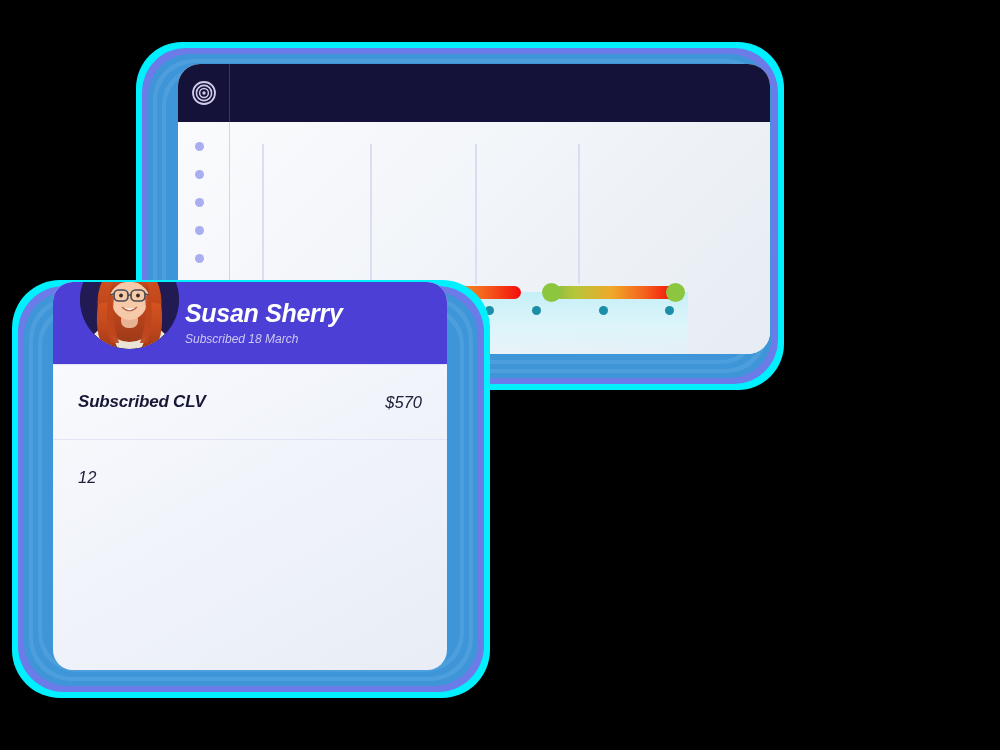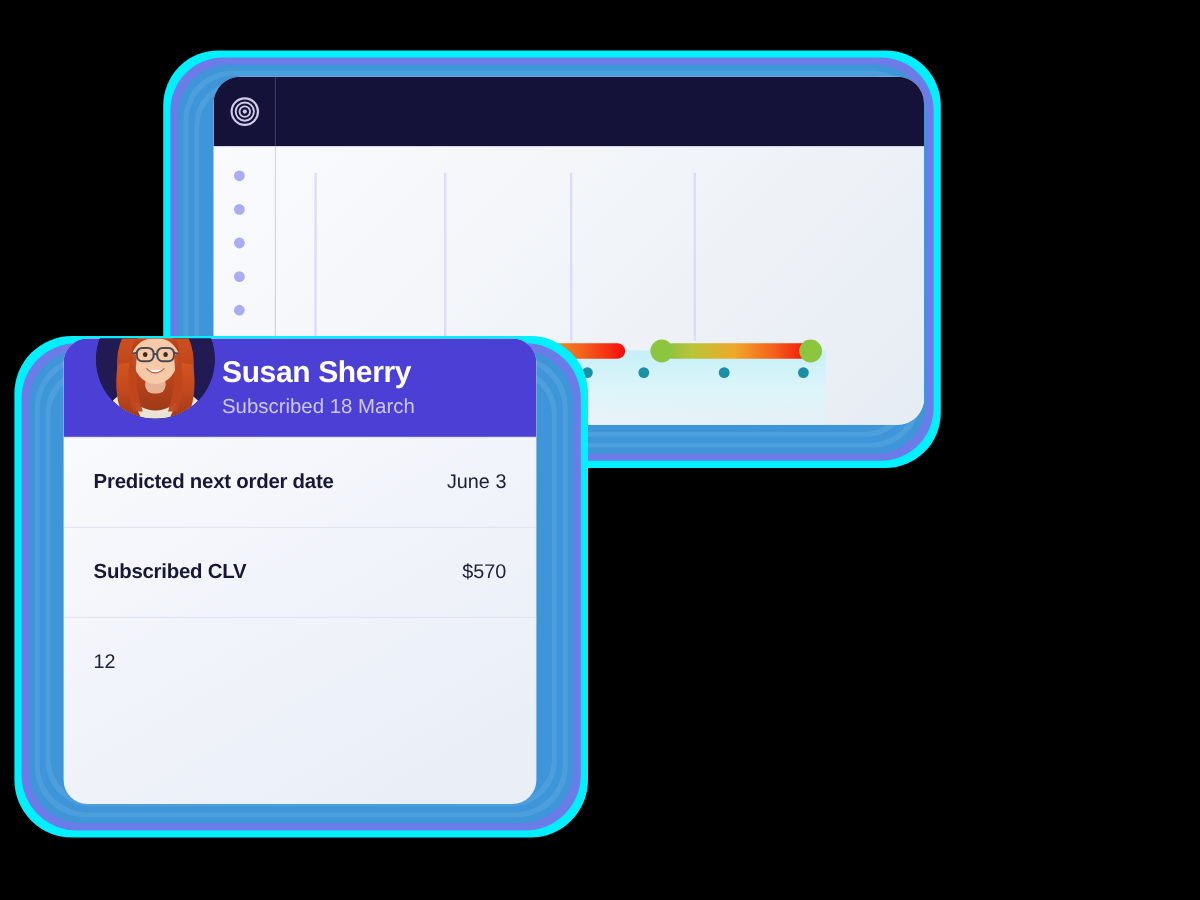--- a/index.html
+++ b/index.html
@@ -2,21 +2,21 @@
 <html><head>
 <meta charset="utf-8">
 <style>
   * { box-sizing: border-box; margin: 0; padding: 0; }
   html, body {
     width: 1000px; height: 750px;
     background: #000;
     font-family: "Liberation Sans", sans-serif;
     overflow: hidden;
   }
-  #stage { position: relative; width: 1000px; height: 750px; }
+  #stage { position: relative; width: 1000px; height: 750px; font-style: italic; }
 
   
   .frame { position: absolute; border-radius: 42px; }
 
   
   #dash-wrap { position: absolute; left: 136px; top: 42px; width: 648px; height: 348px; }
   #dash-wrap .frame { left: 0; top: 0; }
   .dw0 { width: 648px; height: 348px; background: #00f0ff; border-radius: 46px; }
   .dw1 { left: 6px !important; top: 6px !important; width: 636px; height: 336px; background: #6b7be8; border-radius: 44px; }
   .dw2 { left: 12px !important; top: 12px !important; width: 624px; height: 324px; background: #3e95d8; border-radius: 42px; }
@@ -99,21 +99,21 @@
   #avatar {
     position: absolute; left: 27px; top: -32px;
     width: 99px; height: 99px; border-radius: 50%;
     overflow: hidden; background: #1c1646;
   }
   #header-text { padding-left: 2px; }
   #profile-name {
     color: #ffffff; font-size: 25px; font-weight: bold; letter-spacing: -0.3px;
     line-height: 1.1;
   }
-  #profile-sub { color: #cdc8f2; font-size: 17px; margin-top: 4px; }
+  #profile-sub { color: #cdc8f2; font-size: 12px; margin-top: 4px; }
 
   .row {
     height: 75px; display: flex; align-items: center; justify-content: space-between;
     padding: 0 25px; border-top: 1px solid #e3e3f6;
   }
   .row:first-of-type { border-top: none; }
   .row-label { color: #181836; font-size: 17px; font-weight: bold; letter-spacing: -0.2px; }
   .row-value { color: #20203c; font-size: 16.5px; }
 </style>
 </head>
@@ -249,24 +249,20 @@
             </svg>
           </div>
         </div>
         <div id="header-text">
           <div id="profile-name">Susan Sherry</div>
           <div id="profile-sub">Subscribed 18 March</div>
         </div>
       </div>
 
       <div class="row">
-        <span class="row-label">Predicted next order date</span>
-        <span class="row-value">June 3</span>
-      </div>
-      <div class="row">
         <span class="row-label">Subscribed CLV</span>
         <span class="row-value">$570</span>
       </div>
       <div class="row">
         <span class="row-value">12</span>
       </div>
 
     </div>
   </div>
 

